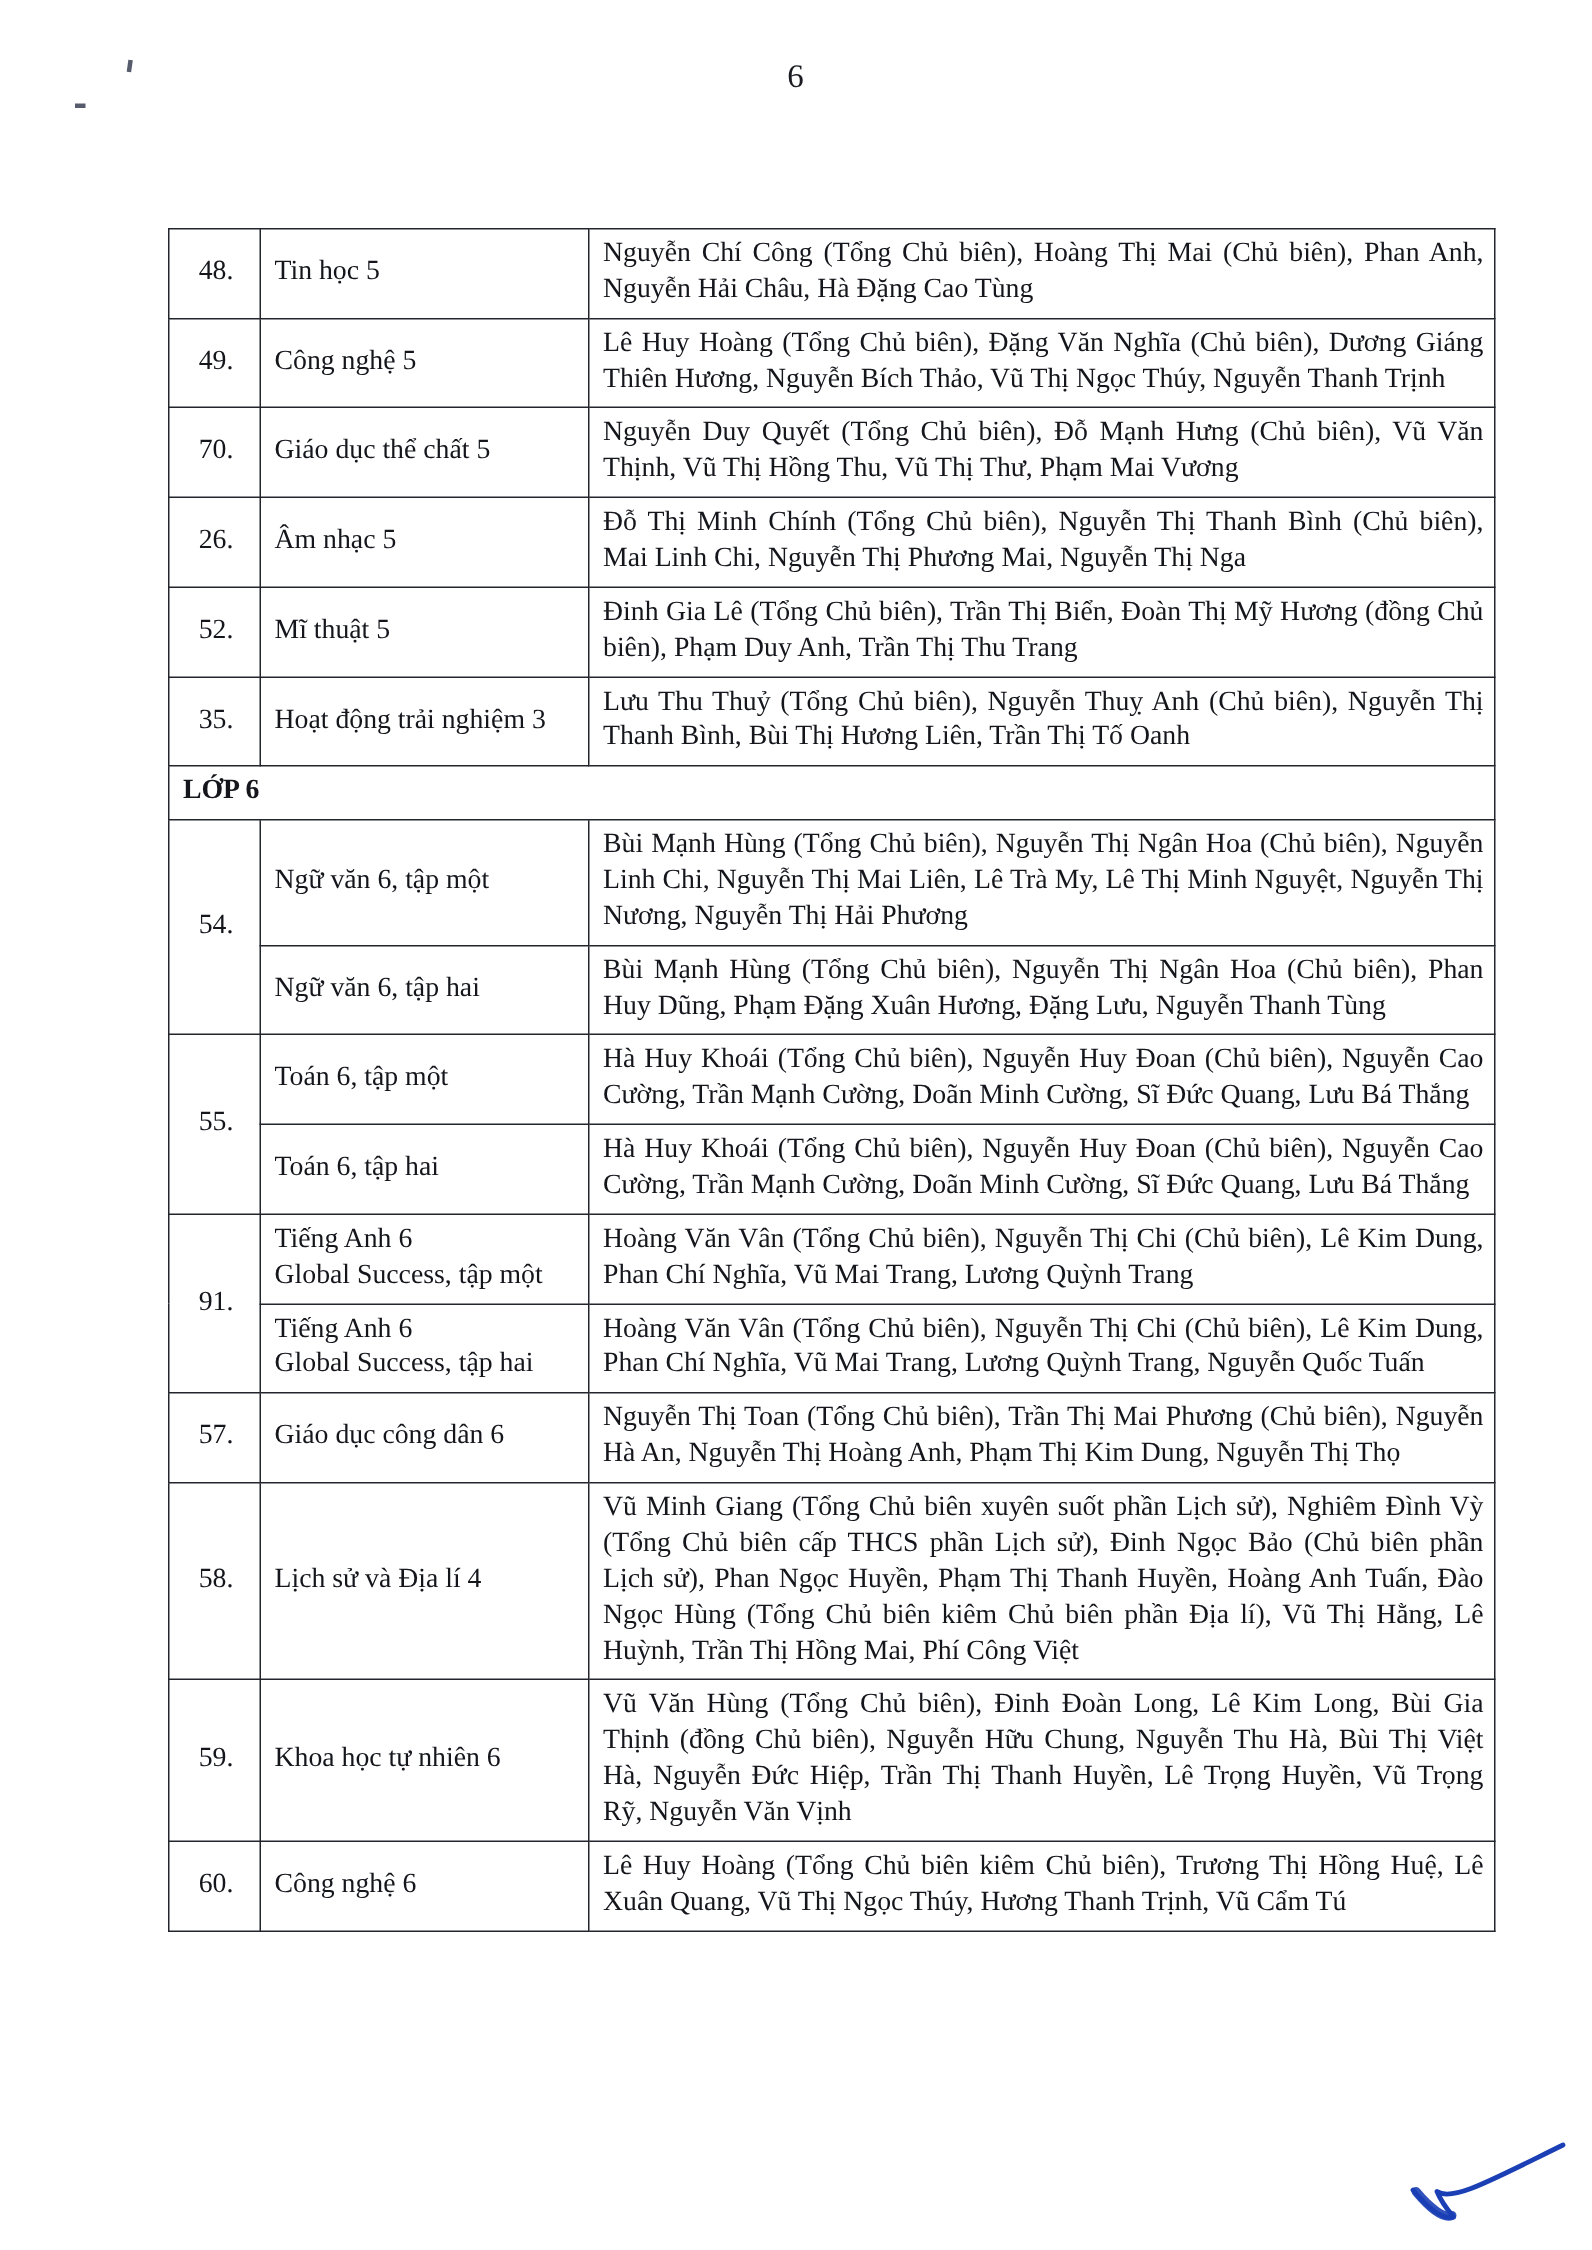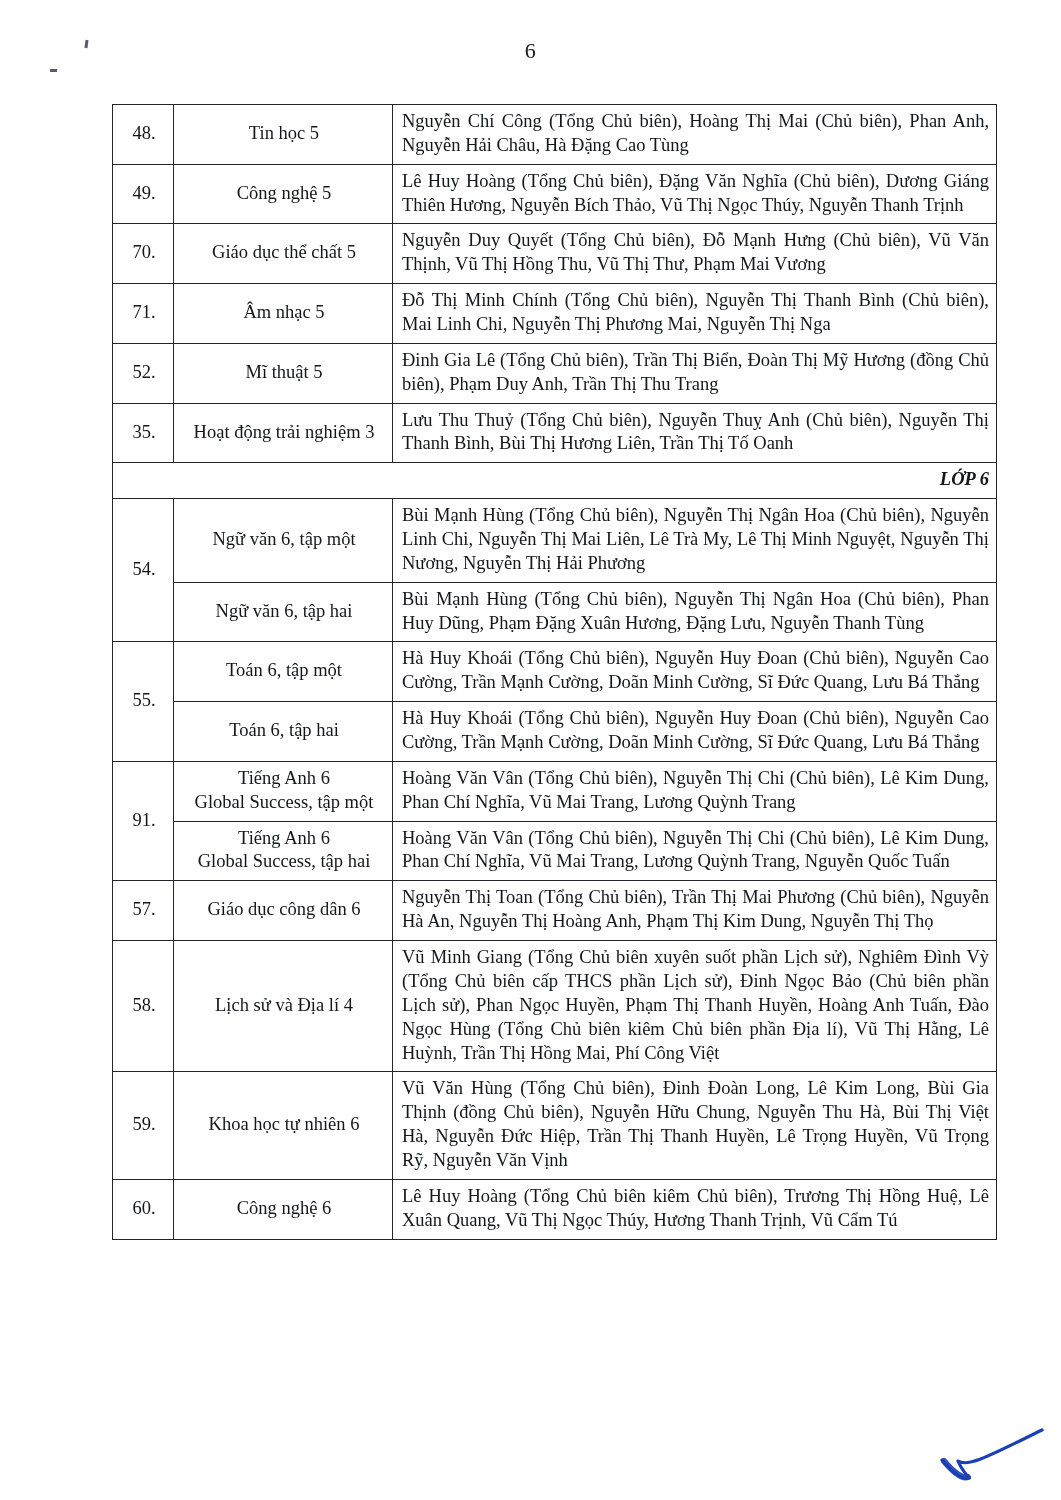--- a/index.html
+++ b/index.html
@@ -45,57 +45,57 @@
   .table-wrap {
     position: absolute;
     left: 112px;
     top: 104px;
     width: 884px;
   }
   table.doc-table {
     border-collapse: collapse;
     width: 884px;
     table-layout: fixed;
+    margin-top: 48px;
   }
   table.doc-table td {
     border: 1px solid #23252d;
     vertical-align: middle;
     padding: 5px 7px 6px 9px;
     font-size: 18.5px;
     line-height: 1.29;
   }
   col.c-num   { width: 61px; }
   col.c-subj  { width: 219px; }
   col.c-auth  { width: 604px; }
 
   td.num {
     text-align: center;
     font-size: 19px;
     padding-left: 0;
     padding-right: 0;
   }
   td.subject {
-    text-align: center;
+    text-align: left;
     font-size: 18.5px;
   }
   td.subject .sub-line { display: block; }
   td.authors {
     text-align: justify;
     text-align-last: left;
     font-size: 19px;
     line-height: 1.31;
     padding-right: 9px;
     hyphens: none;
   }
   td.group-head {
     font-weight: bold;
     font-size: 19px;
     padding: 9px 7px 10px 9px;
-    text-align: right;
-    font-style: italic;
+    text-align: left;
   }
 
   
   .pen-mark {
     position: absolute;
     left: 938px;
     top: 1428px;
     width: 110px;
     height: 62px;
     pointer-events: none;
@@ -134,21 +134,21 @@
             <td class="authors">Lê Huy Hoàng (Tổng Chủ biên), Đặng Văn Nghĩa (Chủ biên), Dương Giáng Thiên Hương, Nguyễn Bích Thảo, Vũ Thị Ngọc Thúy, Nguyễn Thanh Trịnh</td>
           </tr>
           <tr>
             <td class="num">70.</td>
             <td class="subject">
               <span class="sub-line">Giáo dục thể chất 5</span>
             </td>
             <td class="authors">Nguyễn Duy Quyết (Tổng Chủ biên), Đỗ Mạnh Hưng (Chủ biên), Vũ Văn Thịnh, Vũ Thị Hồng Thu, Vũ Thị Thư, Phạm Mai Vương</td>
           </tr>
           <tr>
-            <td class="num">71.</td>
+            <td class="num">26.</td>
             <td class="subject">
               <span class="sub-line">Âm nhạc 5</span>
             </td>
             <td class="authors">Đỗ Thị Minh Chính (Tổng Chủ biên), Nguyễn Thị Thanh Bình (Chủ biên), Mai Linh Chi, Nguyễn Thị Phương Mai, Nguyễn Thị Nga</td>
           </tr>
           <tr>
             <td class="num">52.</td>
             <td class="subject">
               <span class="sub-line">Mĩ thuật 5</span>
             </td>

